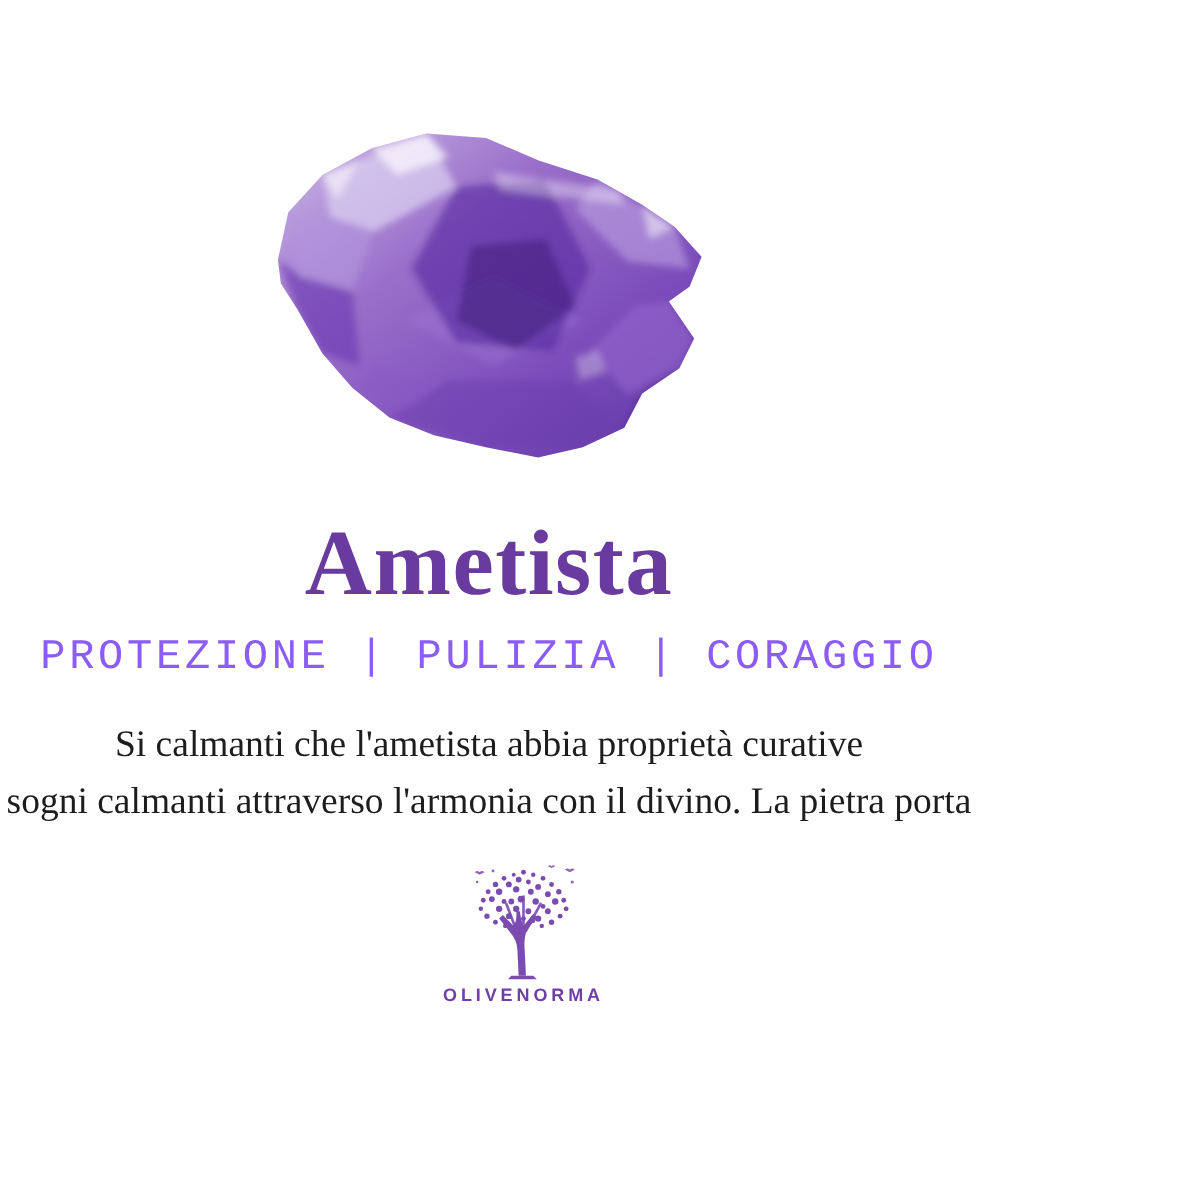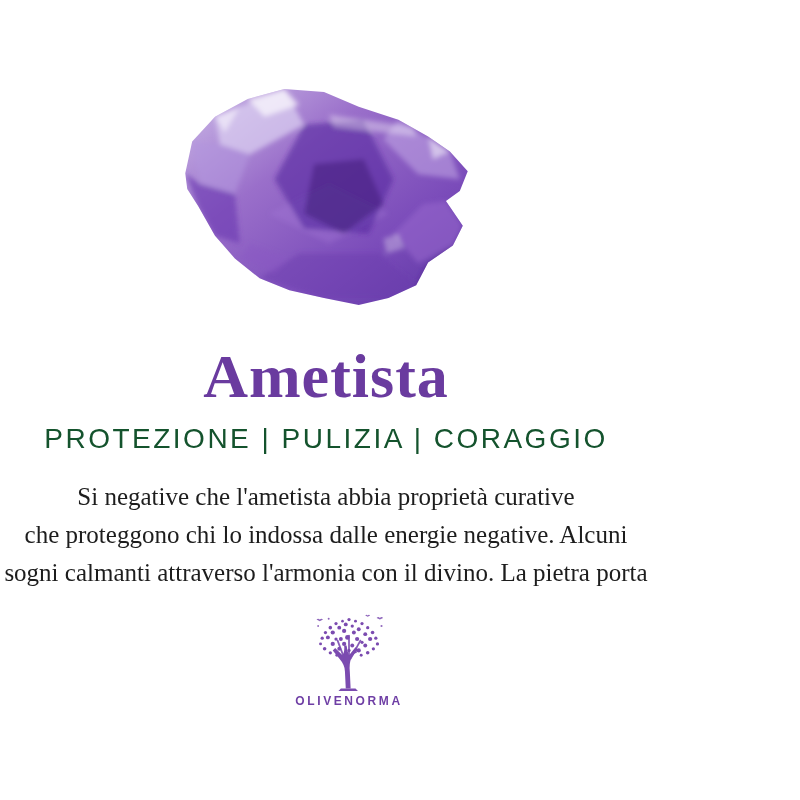--- a/index.html
+++ b/index.html
@@ -16,25 +16,25 @@
   .hero svg{display:inline-block;}
   .title{
     margin:36px 0 0 0;
     font-family:"Liberation Serif",serif;
     font-weight:700;
     font-size:62px;line-height:1;
     color:#6a3b9f;letter-spacing:1px;
   }
   .subtitle{
     margin-top:17px;
-    font-family:Liberation Sans, sans-serif;
+    font-family:Liberation Mono, monospace;
     font-weight:400;
     font-size:28px;line-height:1.1;
     letter-spacing:2.5px;
-    color:#14532d;
+    color:#8b5cf6;
   }
   .desc{
     margin-top:23px;
     font-family:"Liberation Serif",serif;
     font-size:25px;line-height:38px;
     color:#1d1d1d;
   }
   .brand{margin-top:21px;line-height:0;padding-left:46px;}
   .brand-name{
     margin-top:3px;
@@ -88,22 +88,21 @@
         <polygon points="70,160 110,175 95,190 60,175" fill="#8a57c4" opacity="0.45"></polygon>
       </g>
     </svg>
   </div>
 
   <h1 class="title">Ametista</h1>
 
   <div class="subtitle">PROTEZIONE | PULIZIA | CORAGGIO</div>
 
   <div class="desc">
-    <div>Si negative che l'ametista abbia proprietà curative</div>
-    <div>che proteggono chi lo indossa dalle energie negative. Alcuni</div>
+    <div>Si calmanti che l'ametista abbia proprietà curative</div>
     <div>sogni calmanti attraverso l'armonia con il divino. La pietra porta</div>
   </div>
 
   <div class="brand">
     <svg width="88" height="78" viewBox="0 0 100 96" xmlns="http://www.w3.org/2000/svg" role="img" aria-label="Olivenorma tree logo">
       <g fill="#7b4bb0">
 
         <path d="M46,93 L45,72 Q45,64 38,56 L30,46 L33,43 L42,52 Q45,47 44,40 L47,40 Q48,48 50,52 L58,42 L61,45 L53,55 Q50,62 51,72 L52,93 Z"></path>
         <path d="M40,93 L58,93 L61,96 L37,96 Z"></path>
       </g>

